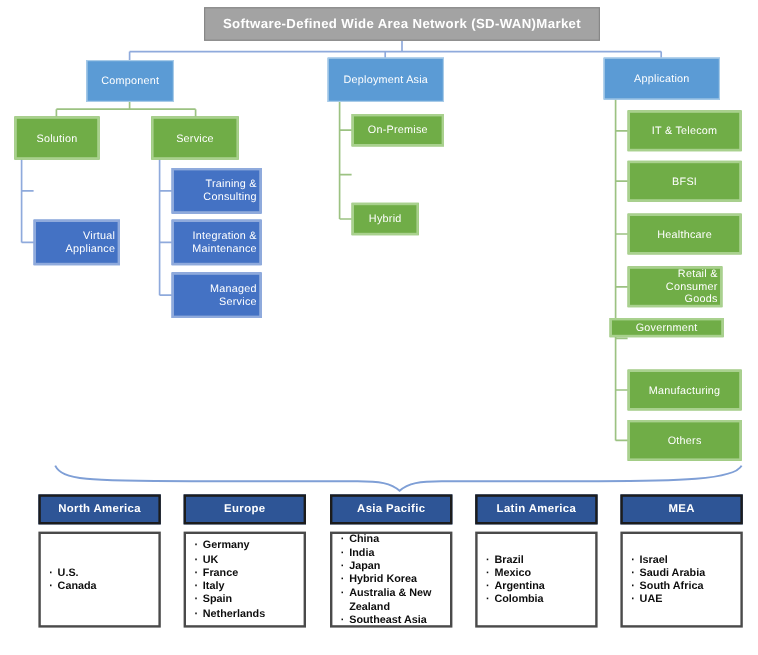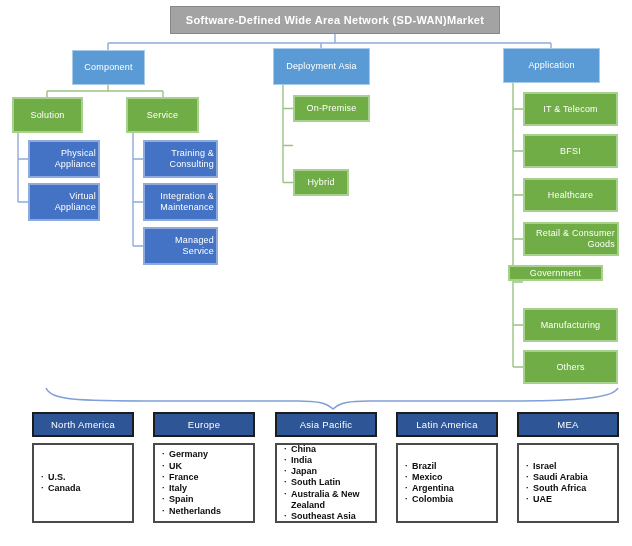--- a/index.html
+++ b/index.html
@@ -18,21 +18,21 @@
     position:absolute;display:flex;align-items:center;justify-content:center;
     text-align:right;color:#fff;font-size:9px;line-height:1.2;
     letter-spacing:.2px;box-sizing:border-box;padding:2px;
   }
   .blue-mid{background:#5b9bd5;border:1px solid #a8cbe8;}
   .blue-deep{background:#4472c4;border:2px solid #8faadc;}
   .green{background:#70ad47;border:2px solid #a9d18e;}
   .region-header{
     position:absolute;width:102px;height:25px;top:412px;
     background:#2e5596;border:2px solid #1c1c1c;box-sizing:border-box;
-    color:#fff;font-weight:normal;font-size:9.5px;letter-spacing:.3px;
+    color:#fff;font-weight:bold;font-size:9.5px;letter-spacing:.3px;
     display:flex;align-items:center;justify-content:center;
   }
   .region-list{
     position:absolute;width:102px;height:80px;top:443px;
     background:#fff;border:2px solid #4a4a4a;box-sizing:border-box;
     display:flex;flex-direction:column;justify-content:center;
     padding:3px 2px 3px 7px;
   }
   .bullet-item{display:flex;font-size:9px;font-weight:bold;color:#0d0d0d;line-height:1.25;}
   .bullet{width:7px;flex:none;}
@@ -65,34 +65,33 @@
 
   <div class="title-box">Software-Defined Wide Area Network (SD-WAN)Market</div>
 
   <div class="node blue-mid" style="left:72px;top:50px;width:73px;height:35px">Component</div>
   <div class="node blue-mid" style="left:273px;top:48px;width:97px;height:37px">Deployment Asia</div>
   <div class="node blue-mid" style="left:503px;top:48px;width:97px;height:35px">Application</div>
 
   <div class="node green" style="left:12px;top:97px;width:71px;height:36px">Solution</div>
   <div class="node green" style="left:126px;top:97px;width:73px;height:36px">Service</div>
 
-  <div class="node blue-deep" style="left:28px;top:140px;width:72px;height:38px">Physical Appliance</div>
   <div class="node blue-deep" style="left:28px;top:183px;width:72px;height:38px">Virtual Appliance</div>
 
   <div class="node blue-deep" style="left:143px;top:140px;width:75px;height:38px">Training &amp; Consulting</div>
   <div class="node blue-deep" style="left:143px;top:183px;width:75px;height:38px">Integration &amp; Maintenance</div>
   <div class="node blue-deep" style="left:143px;top:227px;width:75px;height:38px">Managed Service</div>
 
   <div class="node green" style="left:293px;top:95px;width:77px;height:27px">On-Premise</div>
   <div class="node green" style="left:293px;top:169px;width:56px;height:27px">Hybrid</div>
 
   <div class="node green" style="left:523px;top:92px;width:95px;height:34px">IT &amp; Telecom</div>
   <div class="node green" style="left:523px;top:134px;width:95px;height:34px">BFSI</div>
   <div class="node green" style="left:523px;top:178px;width:95px;height:34px">Healthcare</div>
-  <div class="node green" style="left:523px;top:222px;width:96px;height:34px">Retail &amp; Consumer Goods</div>
+  <div class="node green" style="left:523px;top:222px;width:79px;height:34px">Retail &amp; Consumer Goods</div>
   <div class="node green" style="left:508px;top:265px;width:95px;height:16px">Government</div>
   <div class="node green" style="left:523px;top:308px;width:95px;height:34px">Manufacturing</div>
   <div class="node green" style="left:523px;top:350px;width:95px;height:34px">Others</div>
 
   <div class="region-header" style="left:32px">North America</div>
   <div class="region-list" style="left:32px">
       <div class="bullet-item">
         <span class="bullet">·</span>
         <span>U.S.</span>
       </div>
@@ -139,21 +138,21 @@
       <div class="bullet-item">
         <span class="bullet">·</span>
         <span>India</span>
       </div>
       <div class="bullet-item">
         <span class="bullet">·</span>
         <span>Japan</span>
       </div>
       <div class="bullet-item">
         <span class="bullet">·</span>
-        <span>South Latin</span>
+        <span>Hybrid Korea</span>
       </div>
       <div class="bullet-item">
         <span class="bullet">·</span>
         <span>Australia &amp; New Zealand</span>
       </div>
       <div class="bullet-item">
         <span class="bullet">·</span>
         <span>Southeast Asia</span>
       </div>
     </div>

